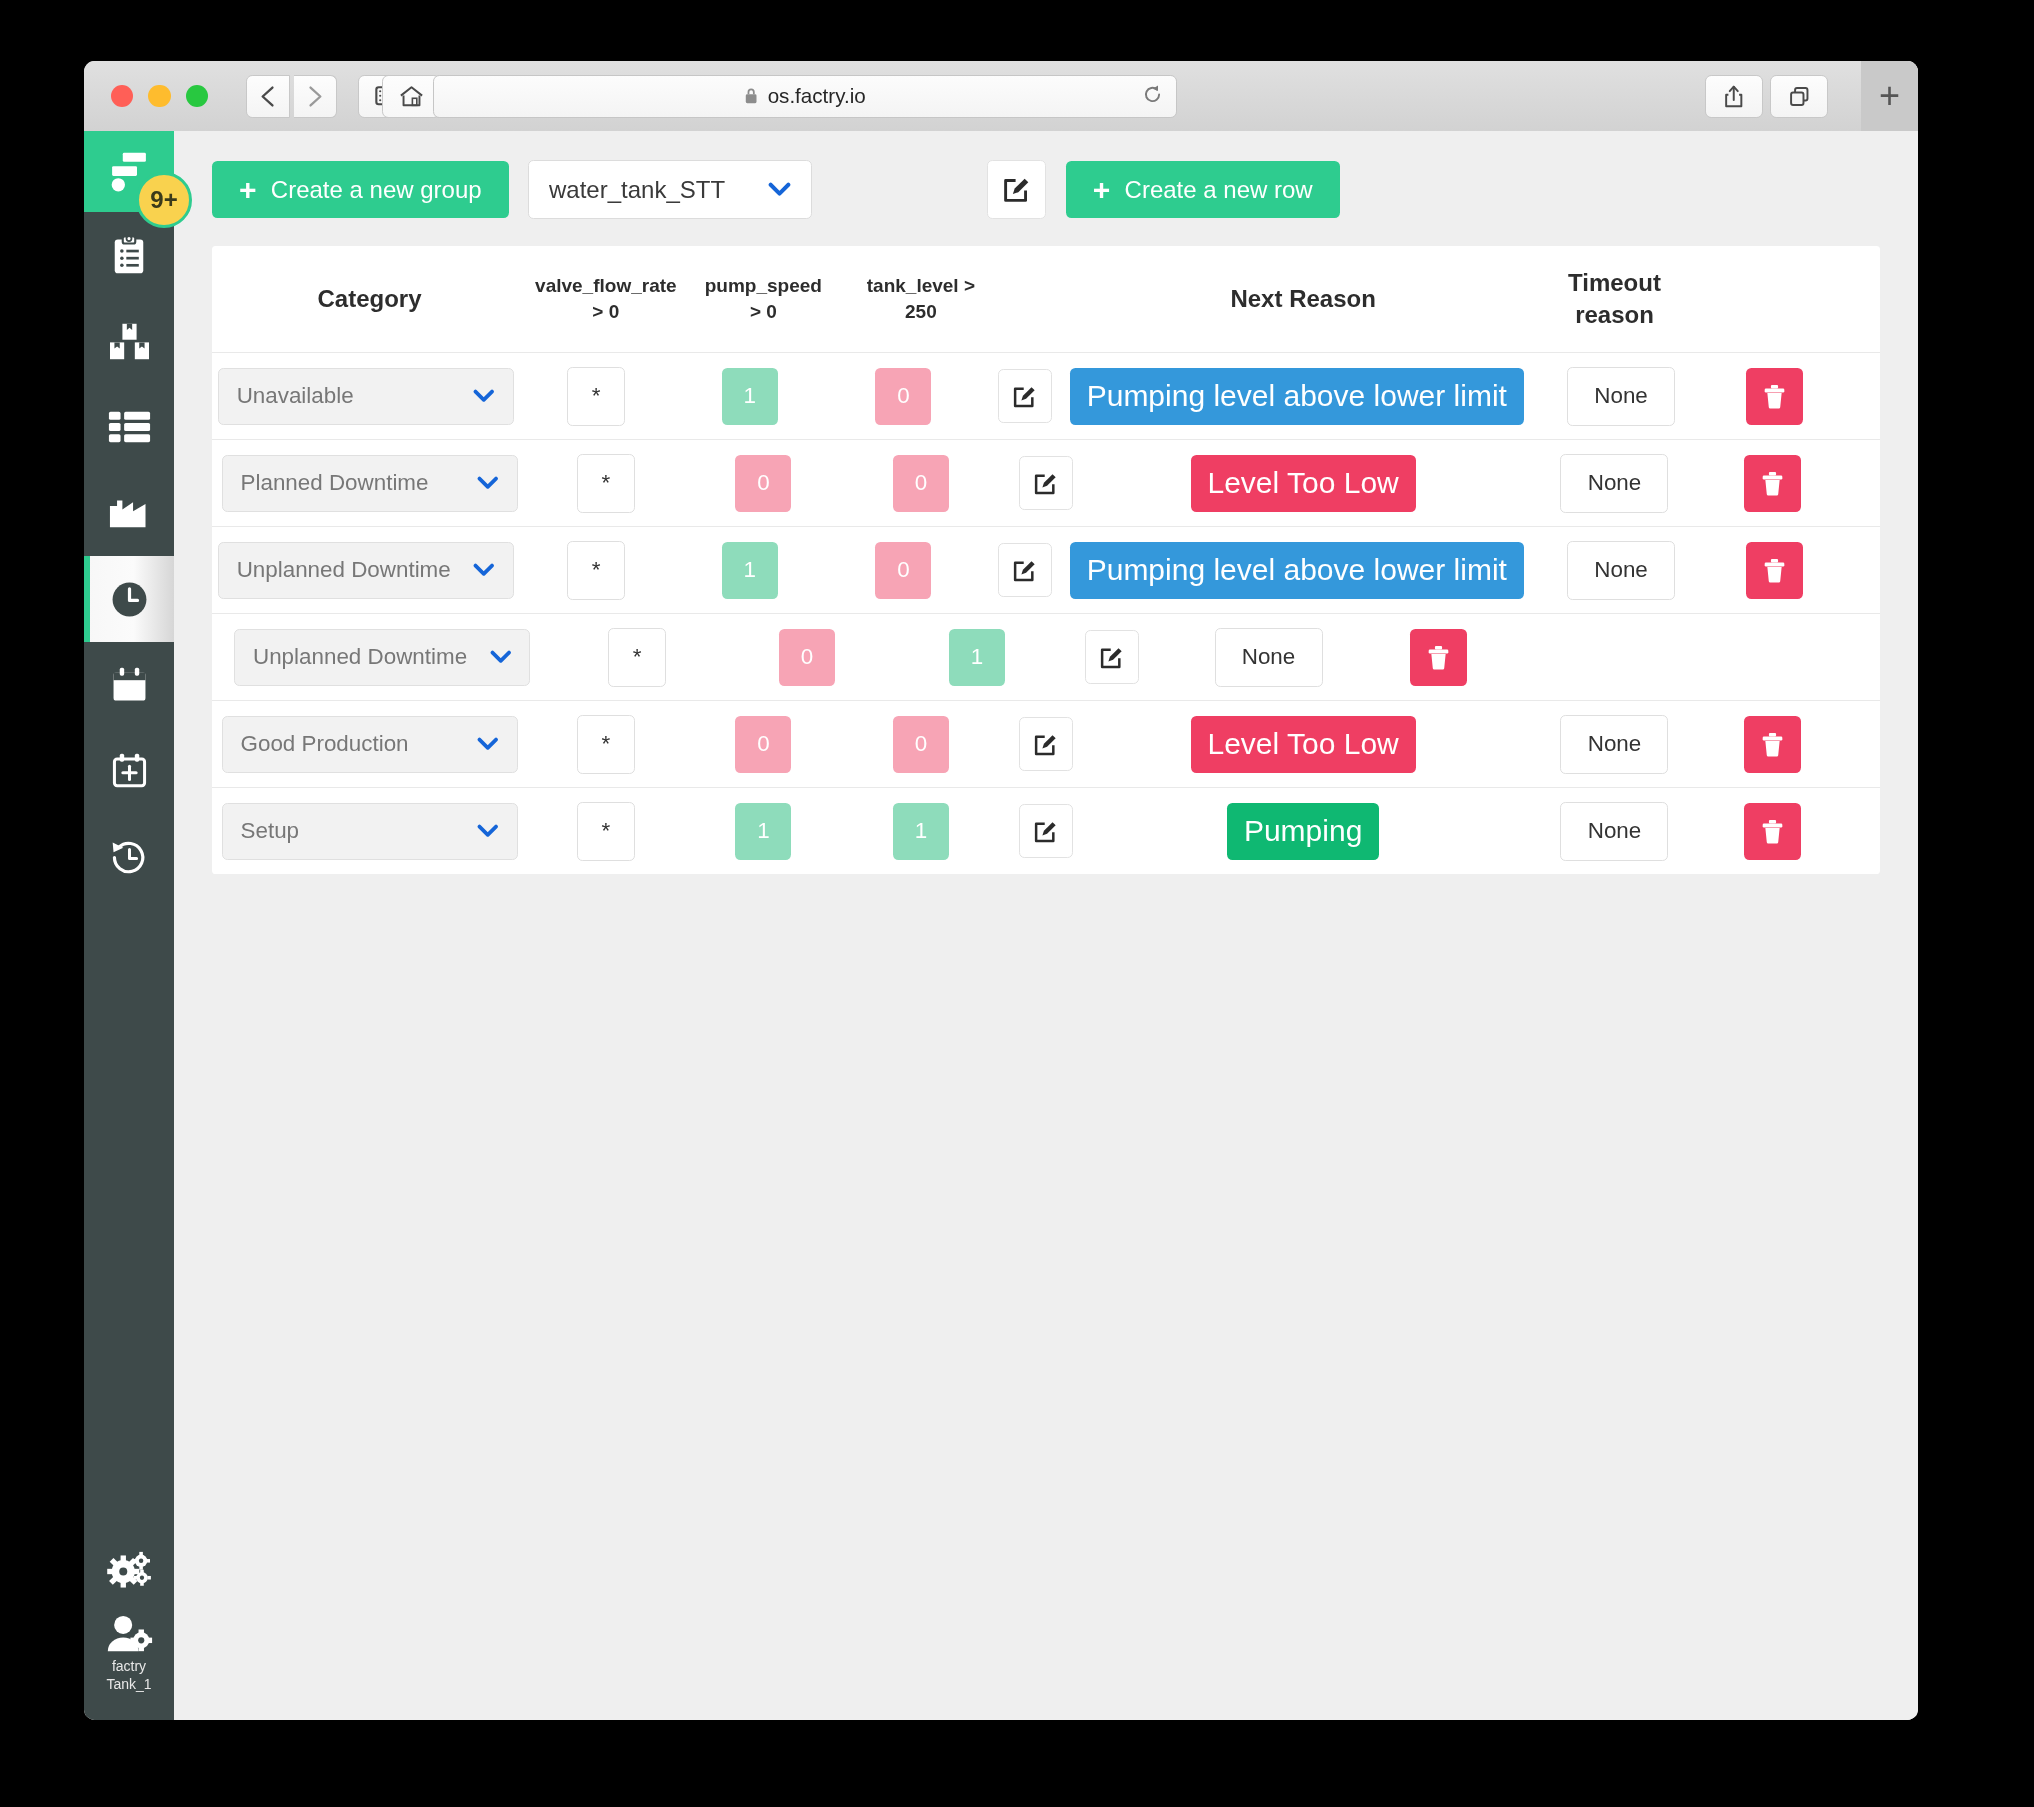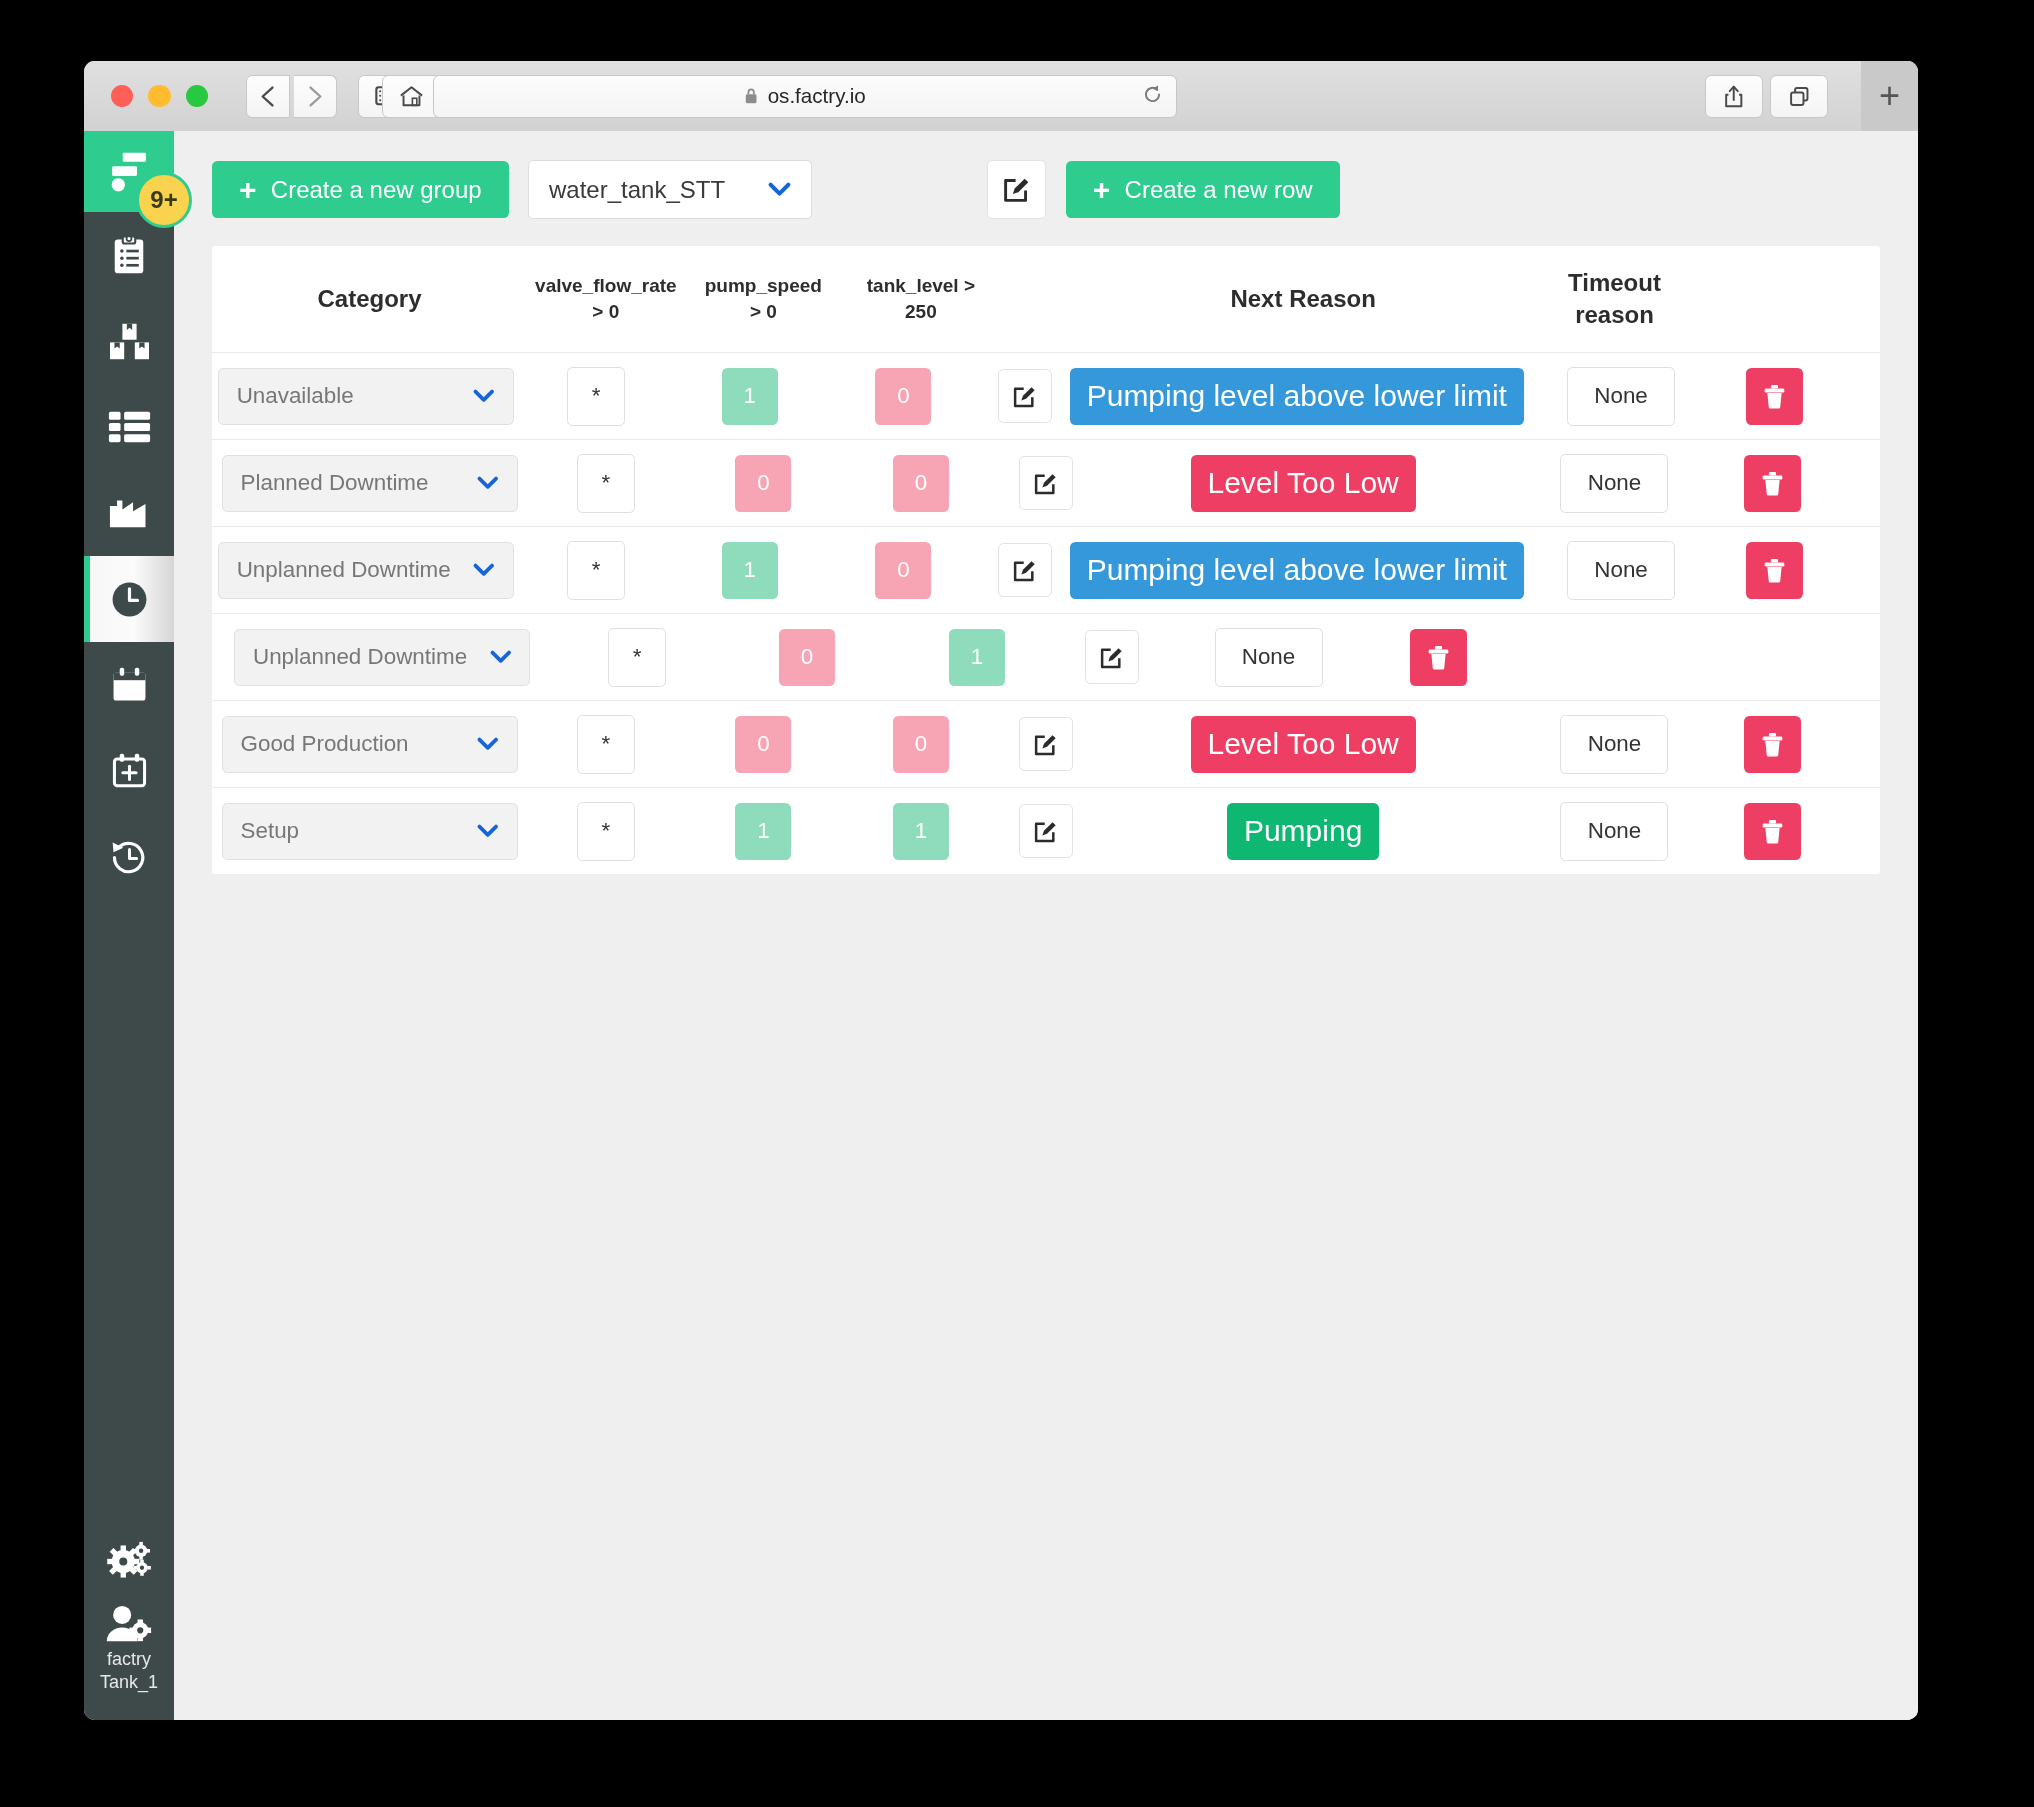--- a/index.html
+++ b/index.html
@@ -55,21 +55,21 @@
   .badge{position:absolute;left:52px;top:41px;width:50px;height:50px;border-radius:50%;
          background:#f9d24e;border:3.6px solid #2ecc8f;color:#3a3a1a;font-weight:bold;
          font-size:24px;display:flex;align-items:center;justify-content:center;z-index:5;}
   .navitem{width:90px;height:86px;display:flex;align-items:center;justify-content:center;
            flex:none;position:relative;}
   .navitem.active{background:linear-gradient(to right,#f7f7f7 0%,#fbfbfb 55%,#d6d6d6 100%);}
   .navitem.active::before{content:"";position:absolute;left:0;top:0;bottom:0;width:6.3px;
            background:#2ecc8f;}
   .spacer{flex:1;}
   .user{display:flex;flex-direction:column;align-items:center;gap:5.4px;padding-bottom:27px;}
-  .username{color:#e8e8e8;font-size:18px;line-height:1.25;text-align:center;}
+  .username{color:#e8e8e8;font-size:14px;line-height:1.25;text-align:center;}
 
   .content{flex:1;background:#efefef;padding:29px 38px 0 38px;box-sizing:border-box;
            overflow:hidden;}
 
   
   .toolbar{display:flex;align-items:center;gap:19.7px;margin-bottom:27px;}
   .btn-green{background:#2ecc8f;color:#fff;border:none;border-radius:5.4px;
              height:57px;padding:0 27px;font-size:24px;display:flex;align-items:center;
              gap:14.3px;cursor:pointer;font-family:inherit;}
   .btn-green .plus{font-size:30px;font-weight:bold;line-height:1;}

